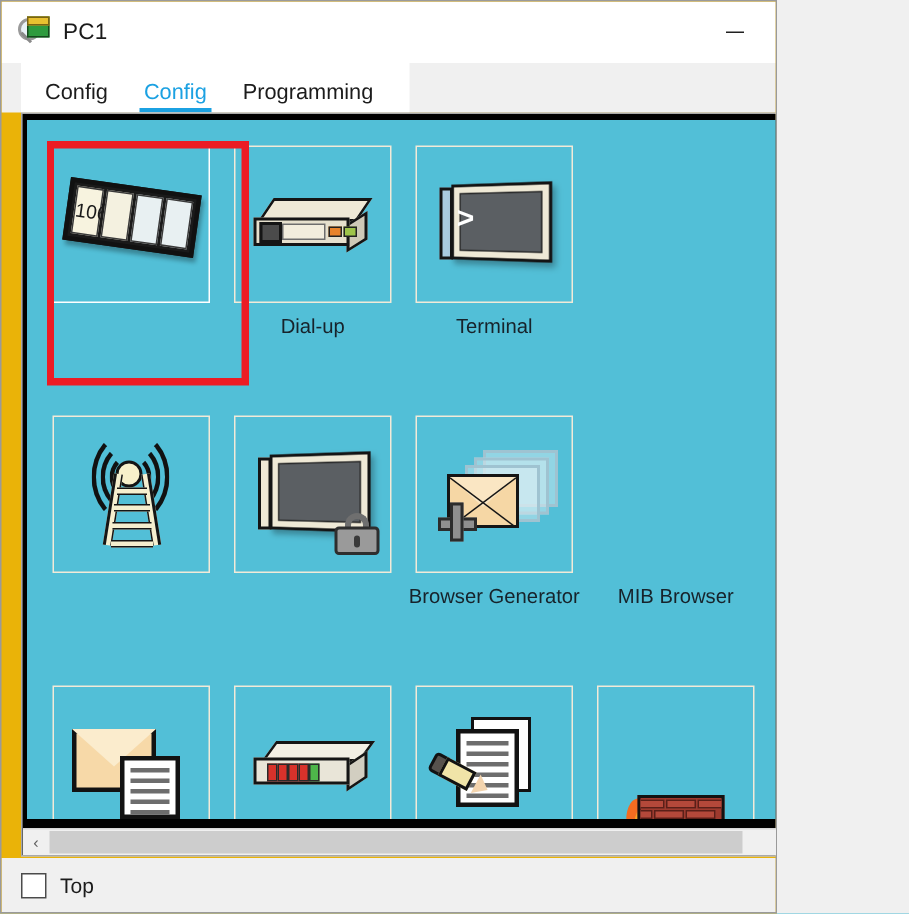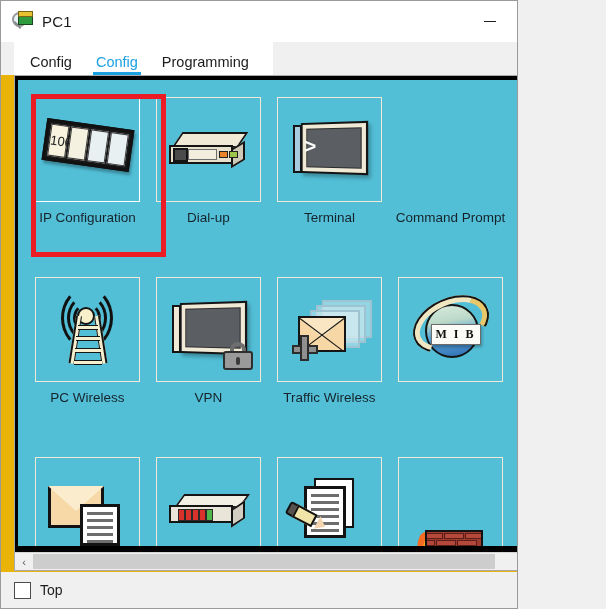--- a/index.html
+++ b/index.html
@@ -382,21 +382,20 @@
                   <div class="ipcfg-strip">
                     <div class="ipcfg-pane first">
                         <span class="ipcfg-num">106</span>
                       </div>
                     <div class="ipcfg-pane"></div>
                     <div class="ipcfg-pane dim"></div>
                     <div class="ipcfg-pane dim"></div>
                   </div>
                 </div>
               </div>
-              <div class="caption">IP Configuration</div>
               <div class="redbox"></div>
             </div>
 
             <div class="cell">
               <div class="tile">
                 <div class="ico">
                   <div class="modem">
                     <span class="modem-top"></span>
                       <span class="modem-side"></span>
                       <span class="modem-front"></span>
@@ -419,21 +418,20 @@
                         <div class="mon-screen"></div>
                       </div>
                     <span class="mon-prompt">&gt;</span>
                   </div>
                 </div>
               </div>
               <div class="caption">Terminal</div>
             </div>
 
             <div class="cell">
-              <div class="caption">Command Prompt</div>
             </div>
 
             <div class="cell">
               <div class="tile">
                 <div class="ico">
                   <div class="globe">
                     <span class="globe-ball"></span>
                     <span class="globe-ring"></span>
                       <span class="globe-ring2"></span>
                     <span class="url-badge">http:</span>
@@ -459,73 +457,62 @@
                       <span class="ant-l"></span>
                         <span class="ant-r"></span>
                       <span class="ant-x" style="top:9px;left:4px;width:20px;"></span>
                       <span class="ant-x" style="top:20px;left:2px;width:24px;"></span>
                       <span class="ant-x" style="top:32px;left:1px;width:26px;"></span>
                       <span class="ant-x" style="top:44px;left:0px;width:28px;"></span>
                     </div>
                   </div>
                 </div>
               </div>
-              <div class="caption">PC Wireless</div>
             </div>
 
             <div class="cell">
               <div class="tile">
                 <div class="ico">
                   <div class="mon">
                     <span class="mon-edge" style="background:#efe9d6;"></span>
                     <div class="mon-bezel">
                         <div class="mon-screen"></div>
                       </div>
                   </div>
                   <div class="lock">
                     <span class="lock-sh"></span>
                       <span class="lock-body"></span>
                       <span class="lock-key"></span>
                   </div>
                 </div>
               </div>
-              <div class="caption">VPN</div>
             </div>
 
             <div class="cell">
               <div class="tile">
                 <div class="ico">
                   <div class="tg">
                     <span class="tg-ghost" style="left:30px;top:0;"></span>
                     <span class="tg-ghost" style="left:24px;top:5px;"></span>
                     <span class="tg-ghost" style="left:18px;top:10px;"></span>
                     <div class="tg-env">
                       <span class="tg-flap"></span>
                         <span class="tg-dl"></span>
                         <span class="tg-dr"></span>
                     </div>
                     <span class="tg-plus-h"></span>
                       <span class="tg-plus-v"></span>
                   </div>
                 </div>
               </div>
-              <div class="caption">Traffic Wireless</div>
-            </div>
-
-            <div class="cell">
-              <div class="tile">
-                <div class="ico">
-                  <div class="globe">
-                    <span class="globe-ball"></span>
-                    <span class="globe-ring"></span>
-                      <span class="globe-ring2"></span>
-                    <span class="mib-badge">M I B</span>
-                  </div>
-                </div>
-              </div>
+              <div class="caption">Browser Generator</div>
+            </div>
+
+            <div class="cell">
+              <div class="caption">MIB Browser</div>
             </div>
 
             <div class="cell">
               <div class="tile">
                 <div class="ico">
                   <div class="mon" style="left:4px;">
                     <span class="mon-edge" style="background:#efe9d6;"></span>
                     <div class="mon-bezel">
                         <div class="mon-screen"></div>
                       </div>

